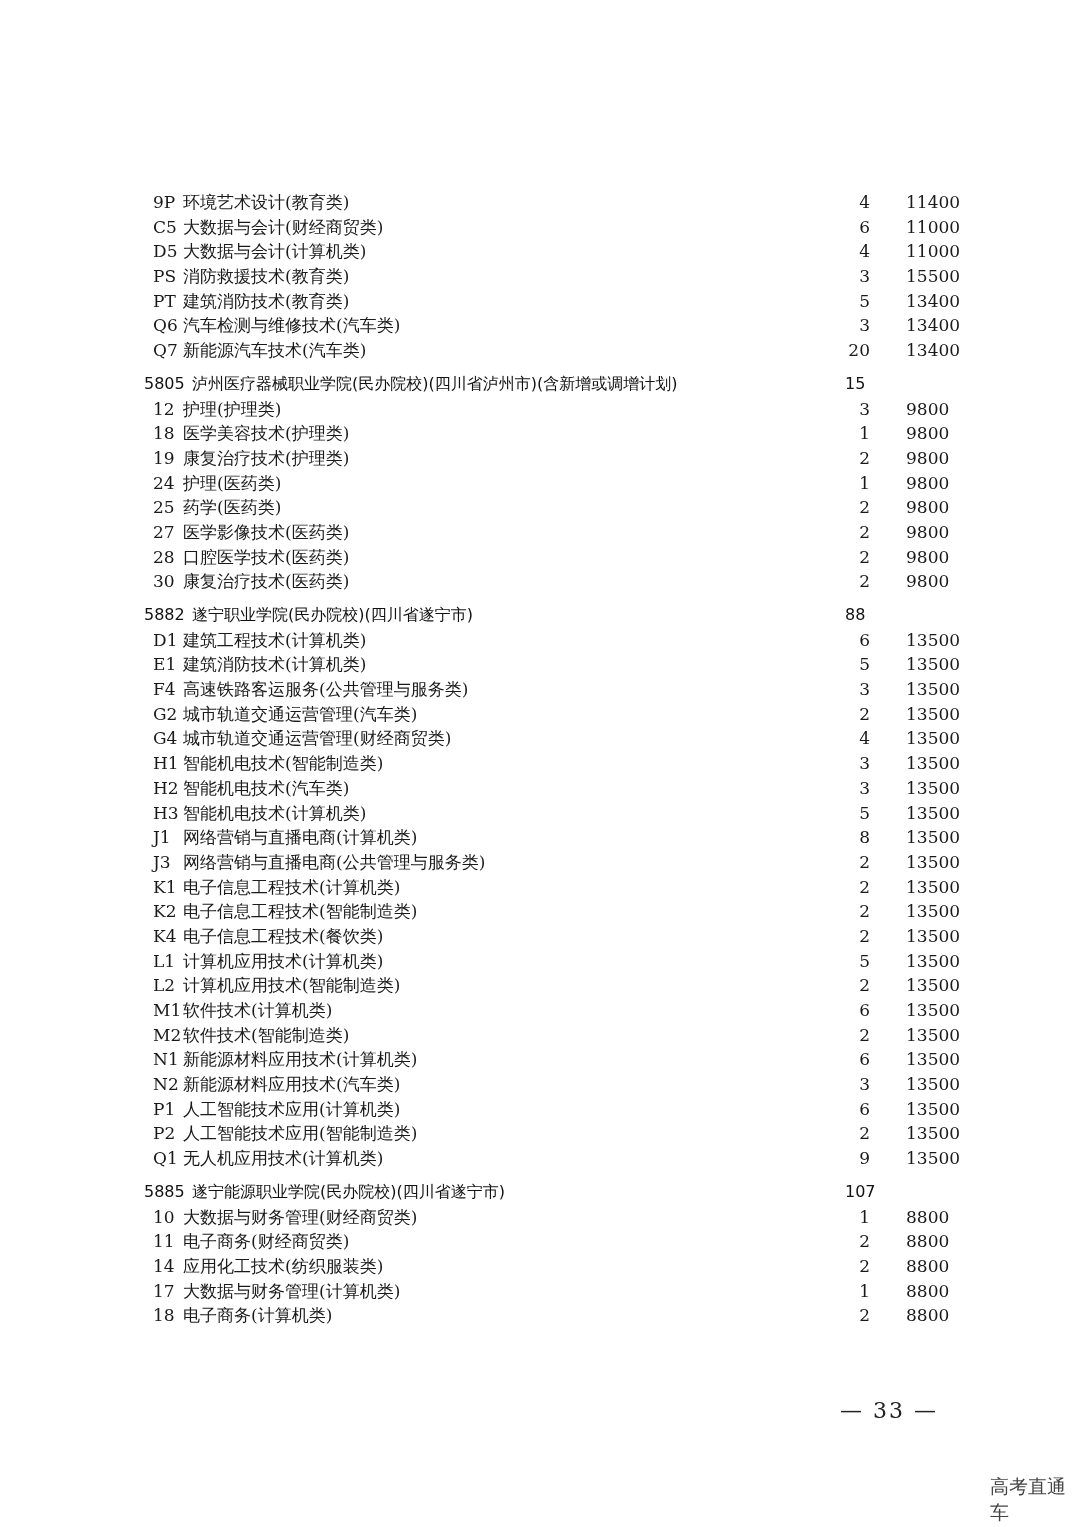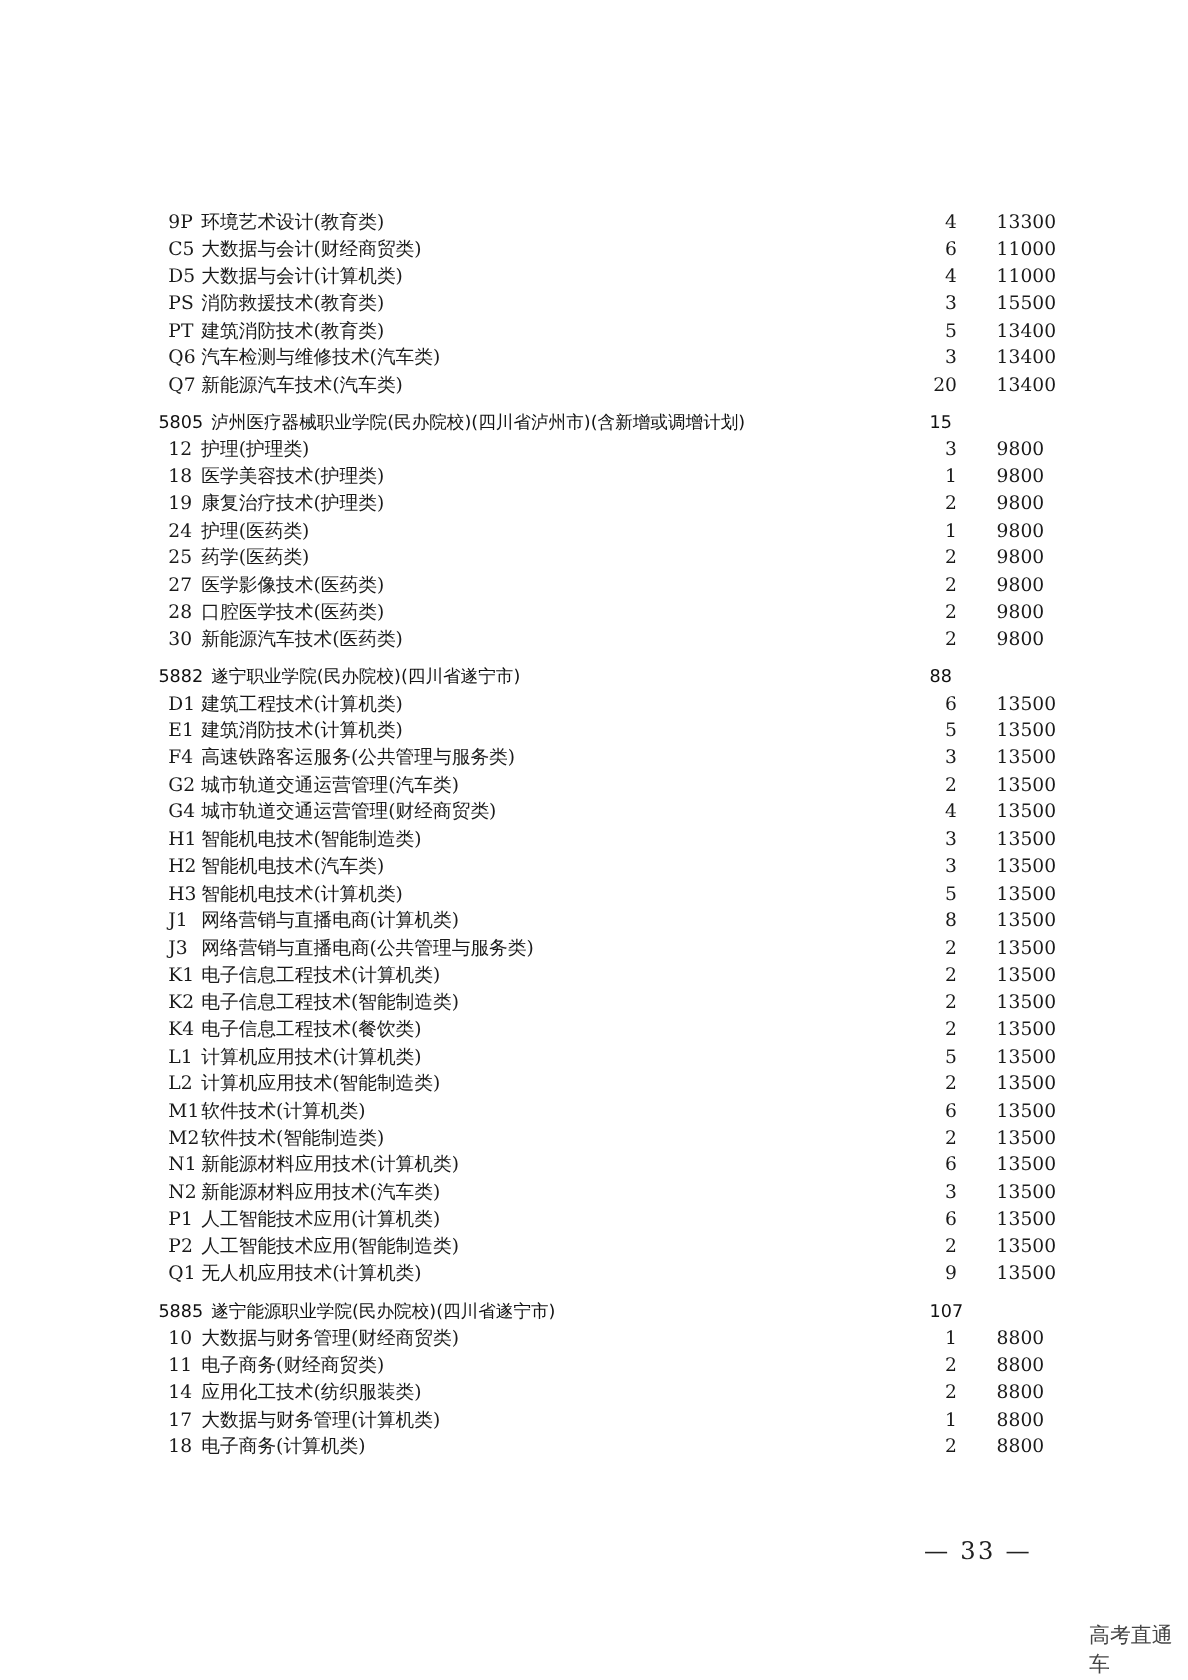--- a/index.html
+++ b/index.html
@@ -35,21 +35,21 @@
 </head>
 <body>
 
 <div class="content">
 
   <div>
     <div class="row">
         <span class="code">9P</span>
         <span class="name">环境艺术设计(教育类)</span>
         <span class="count">4</span>
-        <span class="fee">13300</span>
+        <span class="fee">11400</span>
       </div>
     <div class="row">
         <span class="code">C5</span>
         <span class="name">大数据与会计(财经商贸类)</span>
         <span class="count">6</span>
         <span class="fee">11000</span>
       </div>
     <div class="row">
         <span class="code">D5</span>
         <span class="name">大数据与会计(计算机类)</span>
@@ -125,21 +125,21 @@
         <span class="fee">9800</span>
       </div>
     <div class="row">
         <span class="code">28</span>
         <span class="name">口腔医学技术(医药类)</span>
         <span class="count">2</span>
         <span class="fee">9800</span>
       </div>
     <div class="row">
         <span class="code">30</span>
-        <span class="name">新能源汽车技术(医药类)</span>
+        <span class="name">康复治疗技术(医药类)</span>
         <span class="count">2</span>
         <span class="fee">9800</span>
       </div>
   </div>
 
   <div>
     <div class="school-row">
         <span class="scode">5882</span>
         <span class="sname">遂宁职业学院(民办院校)(四川省遂宁市)</span>
         <span class="stotal">88</span>

